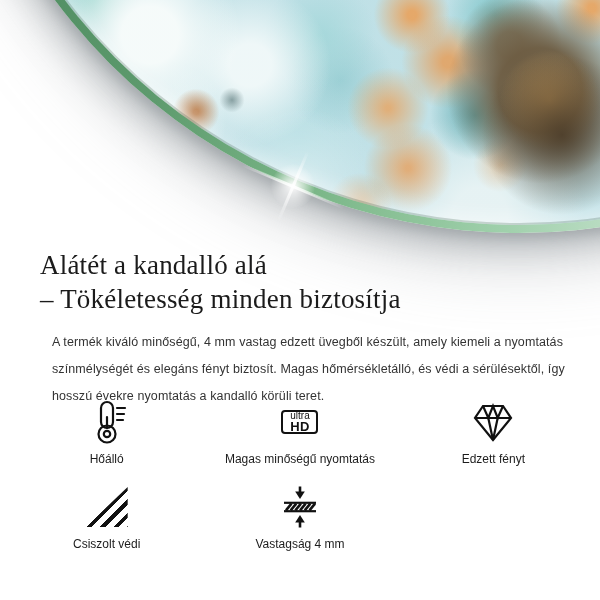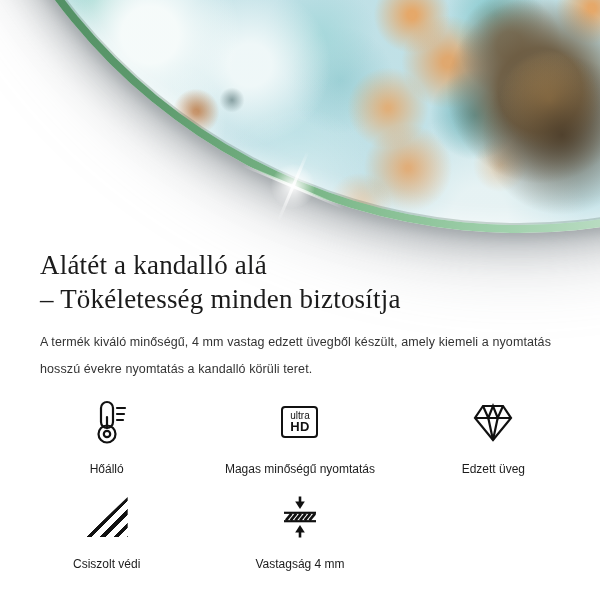--- a/index.html
+++ b/index.html
@@ -48,32 +48,32 @@
   .sparkle .glow{position:absolute;left:-22px;top:-22px;width:44px;height:44px;border-radius:50%;
     background:radial-gradient(circle,rgba(255,255,255,1) 0%,rgba(255,255,255,.55) 35%,rgba(255,255,255,0) 72%);}
   .sparkle .ray-t{position:absolute;left:-55px;top:-1.5px;width:110px;height:3px;border-radius:2px;
     transform:rotate(23deg);background:linear-gradient(90deg,rgba(255,255,255,0),rgba(255,255,255,.95),rgba(255,255,255,0));}
   .sparkle .ray-n{position:absolute;left:-38px;top:-1.5px;width:76px;height:3px;border-radius:2px;
     transform:rotate(113deg);background:linear-gradient(90deg,rgba(255,255,255,0),rgba(255,255,255,.9),rgba(255,255,255,0));}
   
   .content{position:absolute;left:0;top:248px;width:600px;padding:0 0 0 40px;box-sizing:border-box;}
   .title{font-family:"Liberation Serif",serif;font-size:27px;line-height:34px;color:#1b1b1b;letter-spacing:.2px;}
   .desc{margin-top:13px;font-size:12.5px;line-height:27px;color:#333;letter-spacing:.1px;}
-  .desc .line{white-space:nowrap;}
+  .desc .line{white-space:nowrap;margin-left:12px;}
   
   .features{
     position:absolute;left:0;top:398px;width:600px;box-sizing:border-box;padding:0 10px;
     display:grid;grid-template-columns:repeat(3,1fr);row-gap:17px;
   }
   .feature{display:flex;flex-direction:column;align-items:center;}
   .icon-wrap{height:48px;display:flex;align-items:center;justify-content:center;}
-  .feature .label{margin-top:16px;font-size:12px;color:#1c1c1c;}
+  .feature .label{margin-top:6px;font-size:12px;color:#1c1c1c;}
   .icon-svg{display:block;}
   .hd-box{
-    width:37px;height:32px;border:2.5px solid #111;border-radius:4px;box-sizing:border-box;
+    width:37px;height:24px;border:2.5px solid #111;border-radius:4px;box-sizing:border-box;
     display:flex;flex-direction:column;align-items:center;justify-content:center;color:#111;background:#fff;
   }
   .hd-box .hd-top{font-size:10px;line-height:9px;font-weight:500;}
   .hd-box .hd-bottom{font-size:13px;line-height:14px;font-weight:800;letter-spacing:.3px;}
   .hatch-triangle{
     width:42px;height:40px;
     clip-path:polygon(100% 0,0 100%,100% 100%);
     background:repeating-linear-gradient(135deg,#111 0 4px,transparent 4px 9.5px);
   }
 </style>
@@ -92,20 +92,21 @@
     </div>
   </div>
 
   <div class="content">
     <div class="title">
       <div>Alátét a kandalló alá</div>
       <div>– Tökéletesség minden biztosítja</div>
     </div>
     <div class="desc">
       <div class="line">A termék kiváló minőségű, 4 mm vastag edzett üvegből készült, amely kiemeli a nyomtatás</div>
+      <div class="line">színmélységét és elegáns fényt biztosít. Magas hőmérsékletálló, és védi a sérülésektől, így</div>
       <div class="line">hosszú évekre nyomtatás a kandalló körüli teret.</div>
     </div>
   </div>
 
   <div class="features">
 
     <div class="feature">
       <div class="icon-wrap">
         <svg class="icon-svg" width="46" height="46" viewBox="0 0 46 46" fill="none" stroke="#111" stroke-width="2.2" stroke-linecap="round">
           <rect x="17" y="3" width="12" height="26" rx="6"></rect>
@@ -133,21 +134,21 @@
 
     <div class="feature">
       <div class="icon-wrap">
         <svg class="icon-svg" width="46" height="46" viewBox="0 0 46 46" fill="none" stroke="#111" stroke-width="2.2" stroke-linejoin="miter">
           <path d="M13 7 H33 L41 19 L23 41 L5 19 Z"></path>
           <path d="M5 19 H41"></path>
           <path d="M13 7 L18.3 19 L23 7 L27.7 19 L33 7"></path>
           <path d="M18.3 19 L23 41 L27.7 19"></path>
         </svg>
       </div>
-      <div class="label">Edzett üveg</div>
+      <div class="label">Edzett fényt</div>
     </div>
 
     <div class="feature">
       <div class="icon-wrap">
         <div class="hatch-triangle"></div>
       </div>
       <div class="label">Csiszolt védi</div>
     </div>
 
     <div class="feature">

